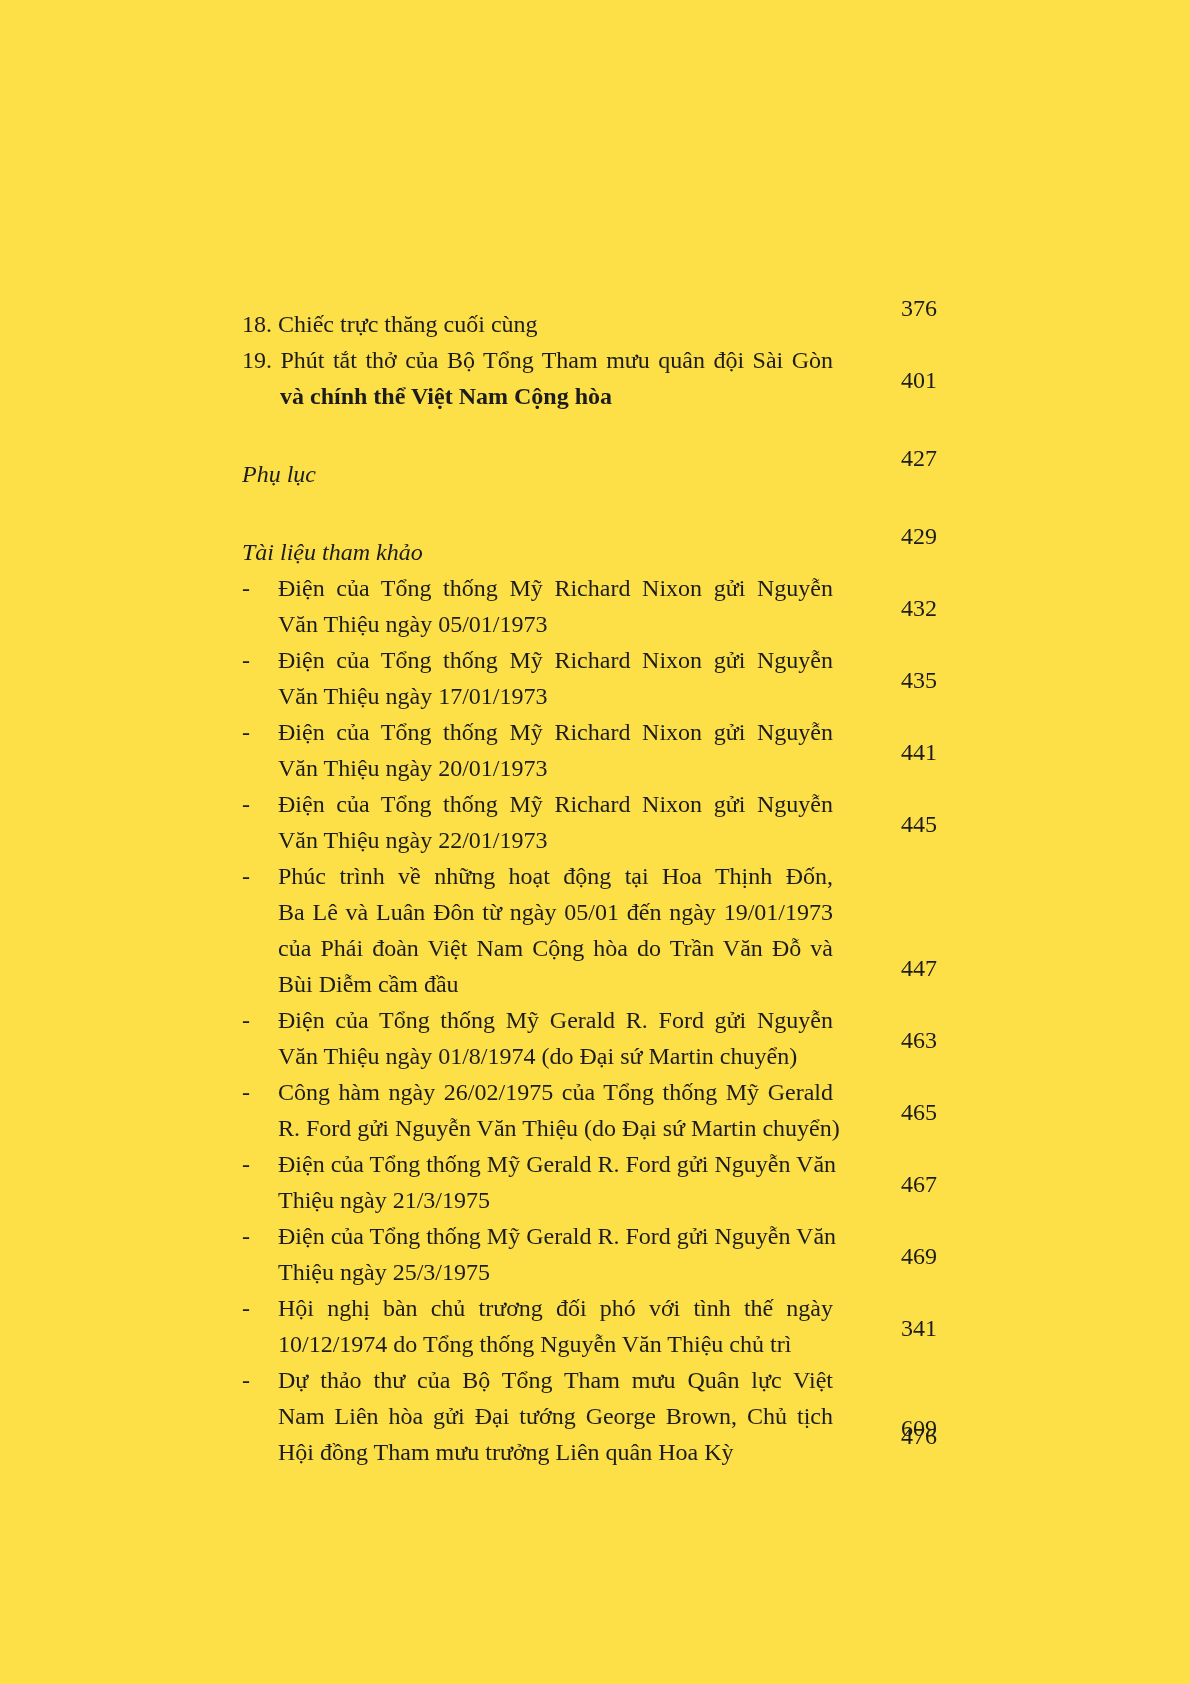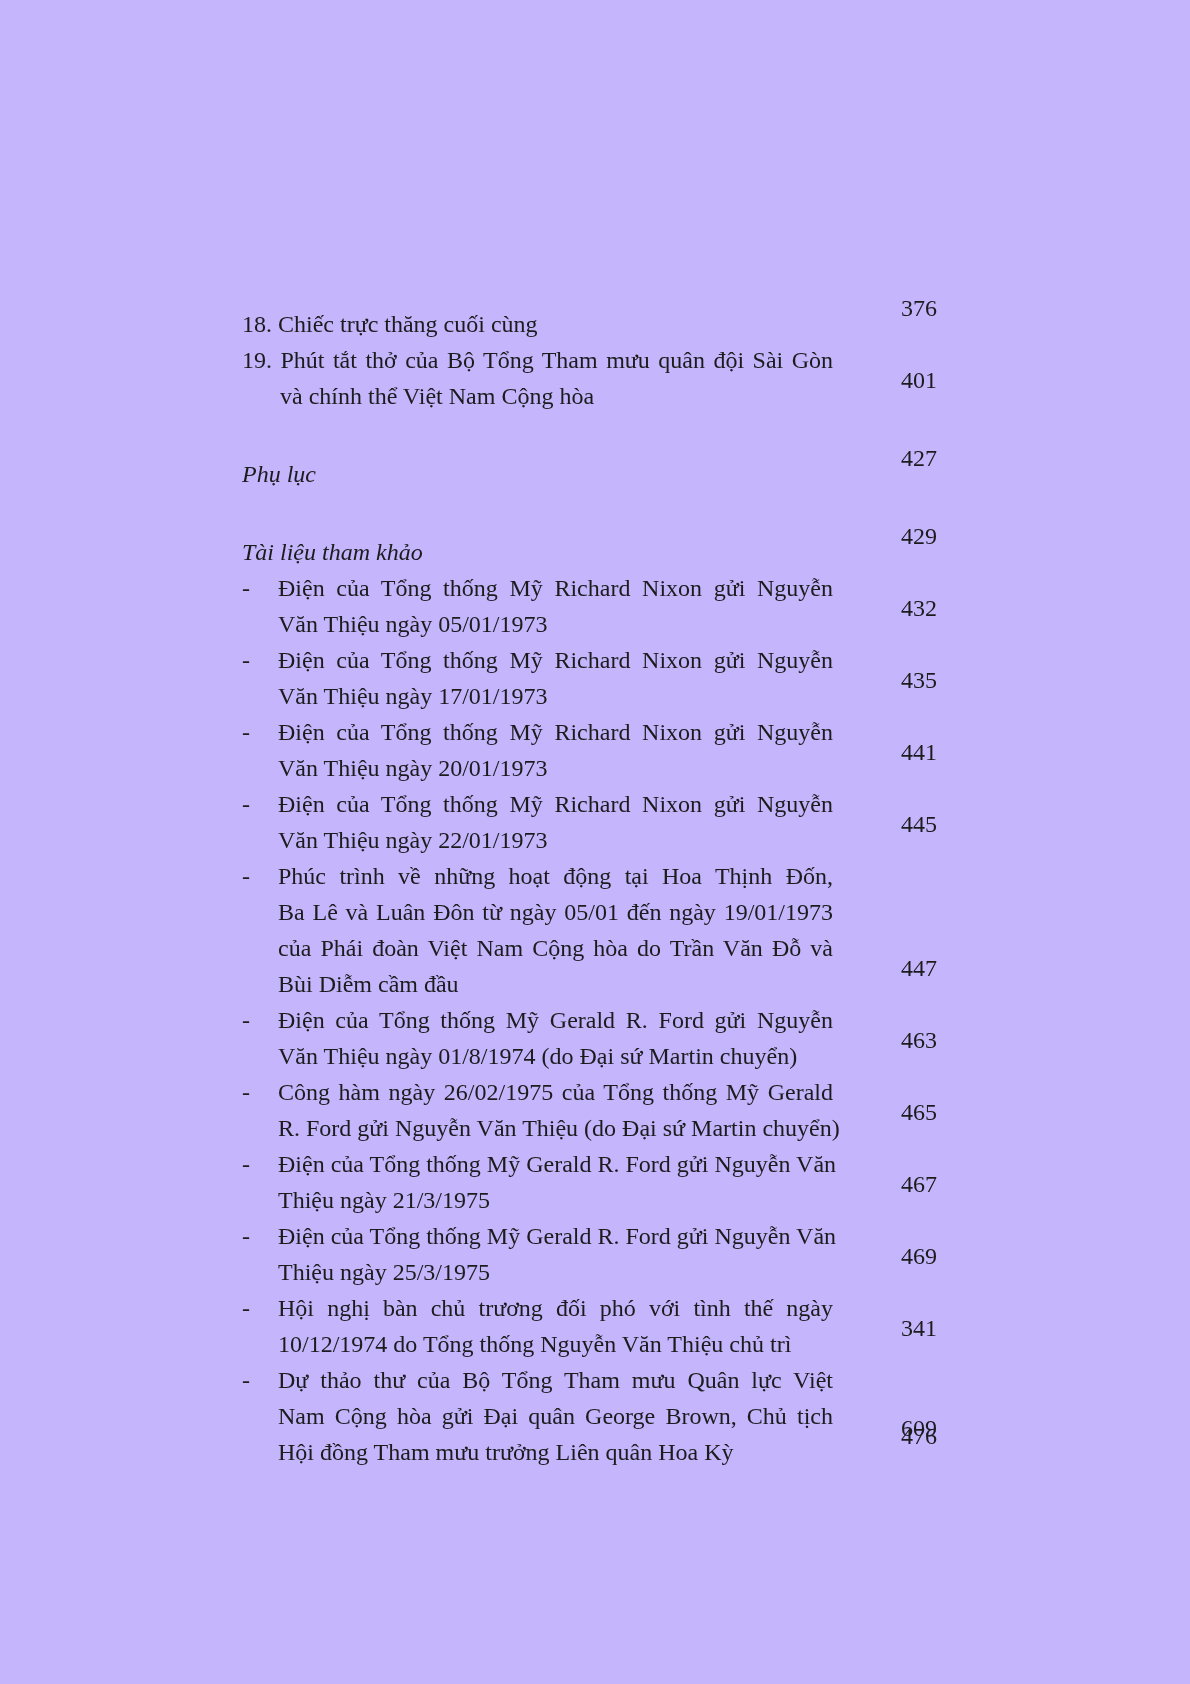--- a/index.html
+++ b/index.html
@@ -1,38 +1,38 @@
 <!DOCTYPE html>
 <html><head>
 <meta charset="utf-8">
 <style>
   html, body { margin: 0; padding: 0; background: #ffffff; }
   .page {
     position: relative;
     width: 1190px;
     height: 1684px;
-    background: #c4b5fd;
+    background: #fde047;
     overflow: hidden;
     font-family: "Liberation Serif", "DejaVu Serif", serif;
     color: #1c1c1c;
   }
   .toc {
     position: absolute;
     left: 242px;
     top: 306px;
     width: 695px;
     font-size: 24px;
     line-height: 36px;
   }
   .entry { position: relative; }
   .entry-text { width: 591px; position: relative; }
   .line { white-space: nowrap; }
   .line.j { text-align: justify; text-align-last: justify; }
   .entry.dash .line { padding-left: 36px; }
-  .entry.chapter .line.cont { padding-left: 38px; }
+  .entry.chapter .line.cont { padding-left: 38px; font-weight: bold; }
   .entry.italic .entry-text { font-style: italic; margin-top: 42px; }
   .dash-marker { position: absolute; left: 0; top: 0; }
   .num-marker { }
   .entry-page {
     position: absolute;
     right: 0;
     bottom: 16px;
     line-height: 36px;
     margin-top: 44px;
   }
@@ -142,20 +142,20 @@
       <div class="entry dash">
         <div class="entry-text">
           <div class="line j"><span class="dash-marker">-</span>Hội nghị bàn chủ trương đối phó với tình thế ngày</div>
           <div class="line">10/12/1974 do Tổng thống Nguyễn Văn Thiệu chủ trì</div>
         </div>
         <div class="entry-page">341</div>
       </div>
       <div class="entry dash">
         <div class="entry-text">
           <div class="line j"><span class="dash-marker">-</span>Dự thảo thư của Bộ Tổng Tham mưu Quân lực Việt</div>
-          <div class="line j">Nam Cộng hòa gửi Đại quân George Brown, Chủ tịch</div>
+          <div class="line j">Nam Liên hòa gửi Đại tướng George Brown, Chủ tịch</div>
           <div class="line">Hội đồng Tham mưu trưởng Liên quân Hoa Kỳ</div>
         </div>
         <div class="entry-page">476</div>
       </div>
     </div>
   <div class="folio">609</div>
 </div>
 
 </body></html>

